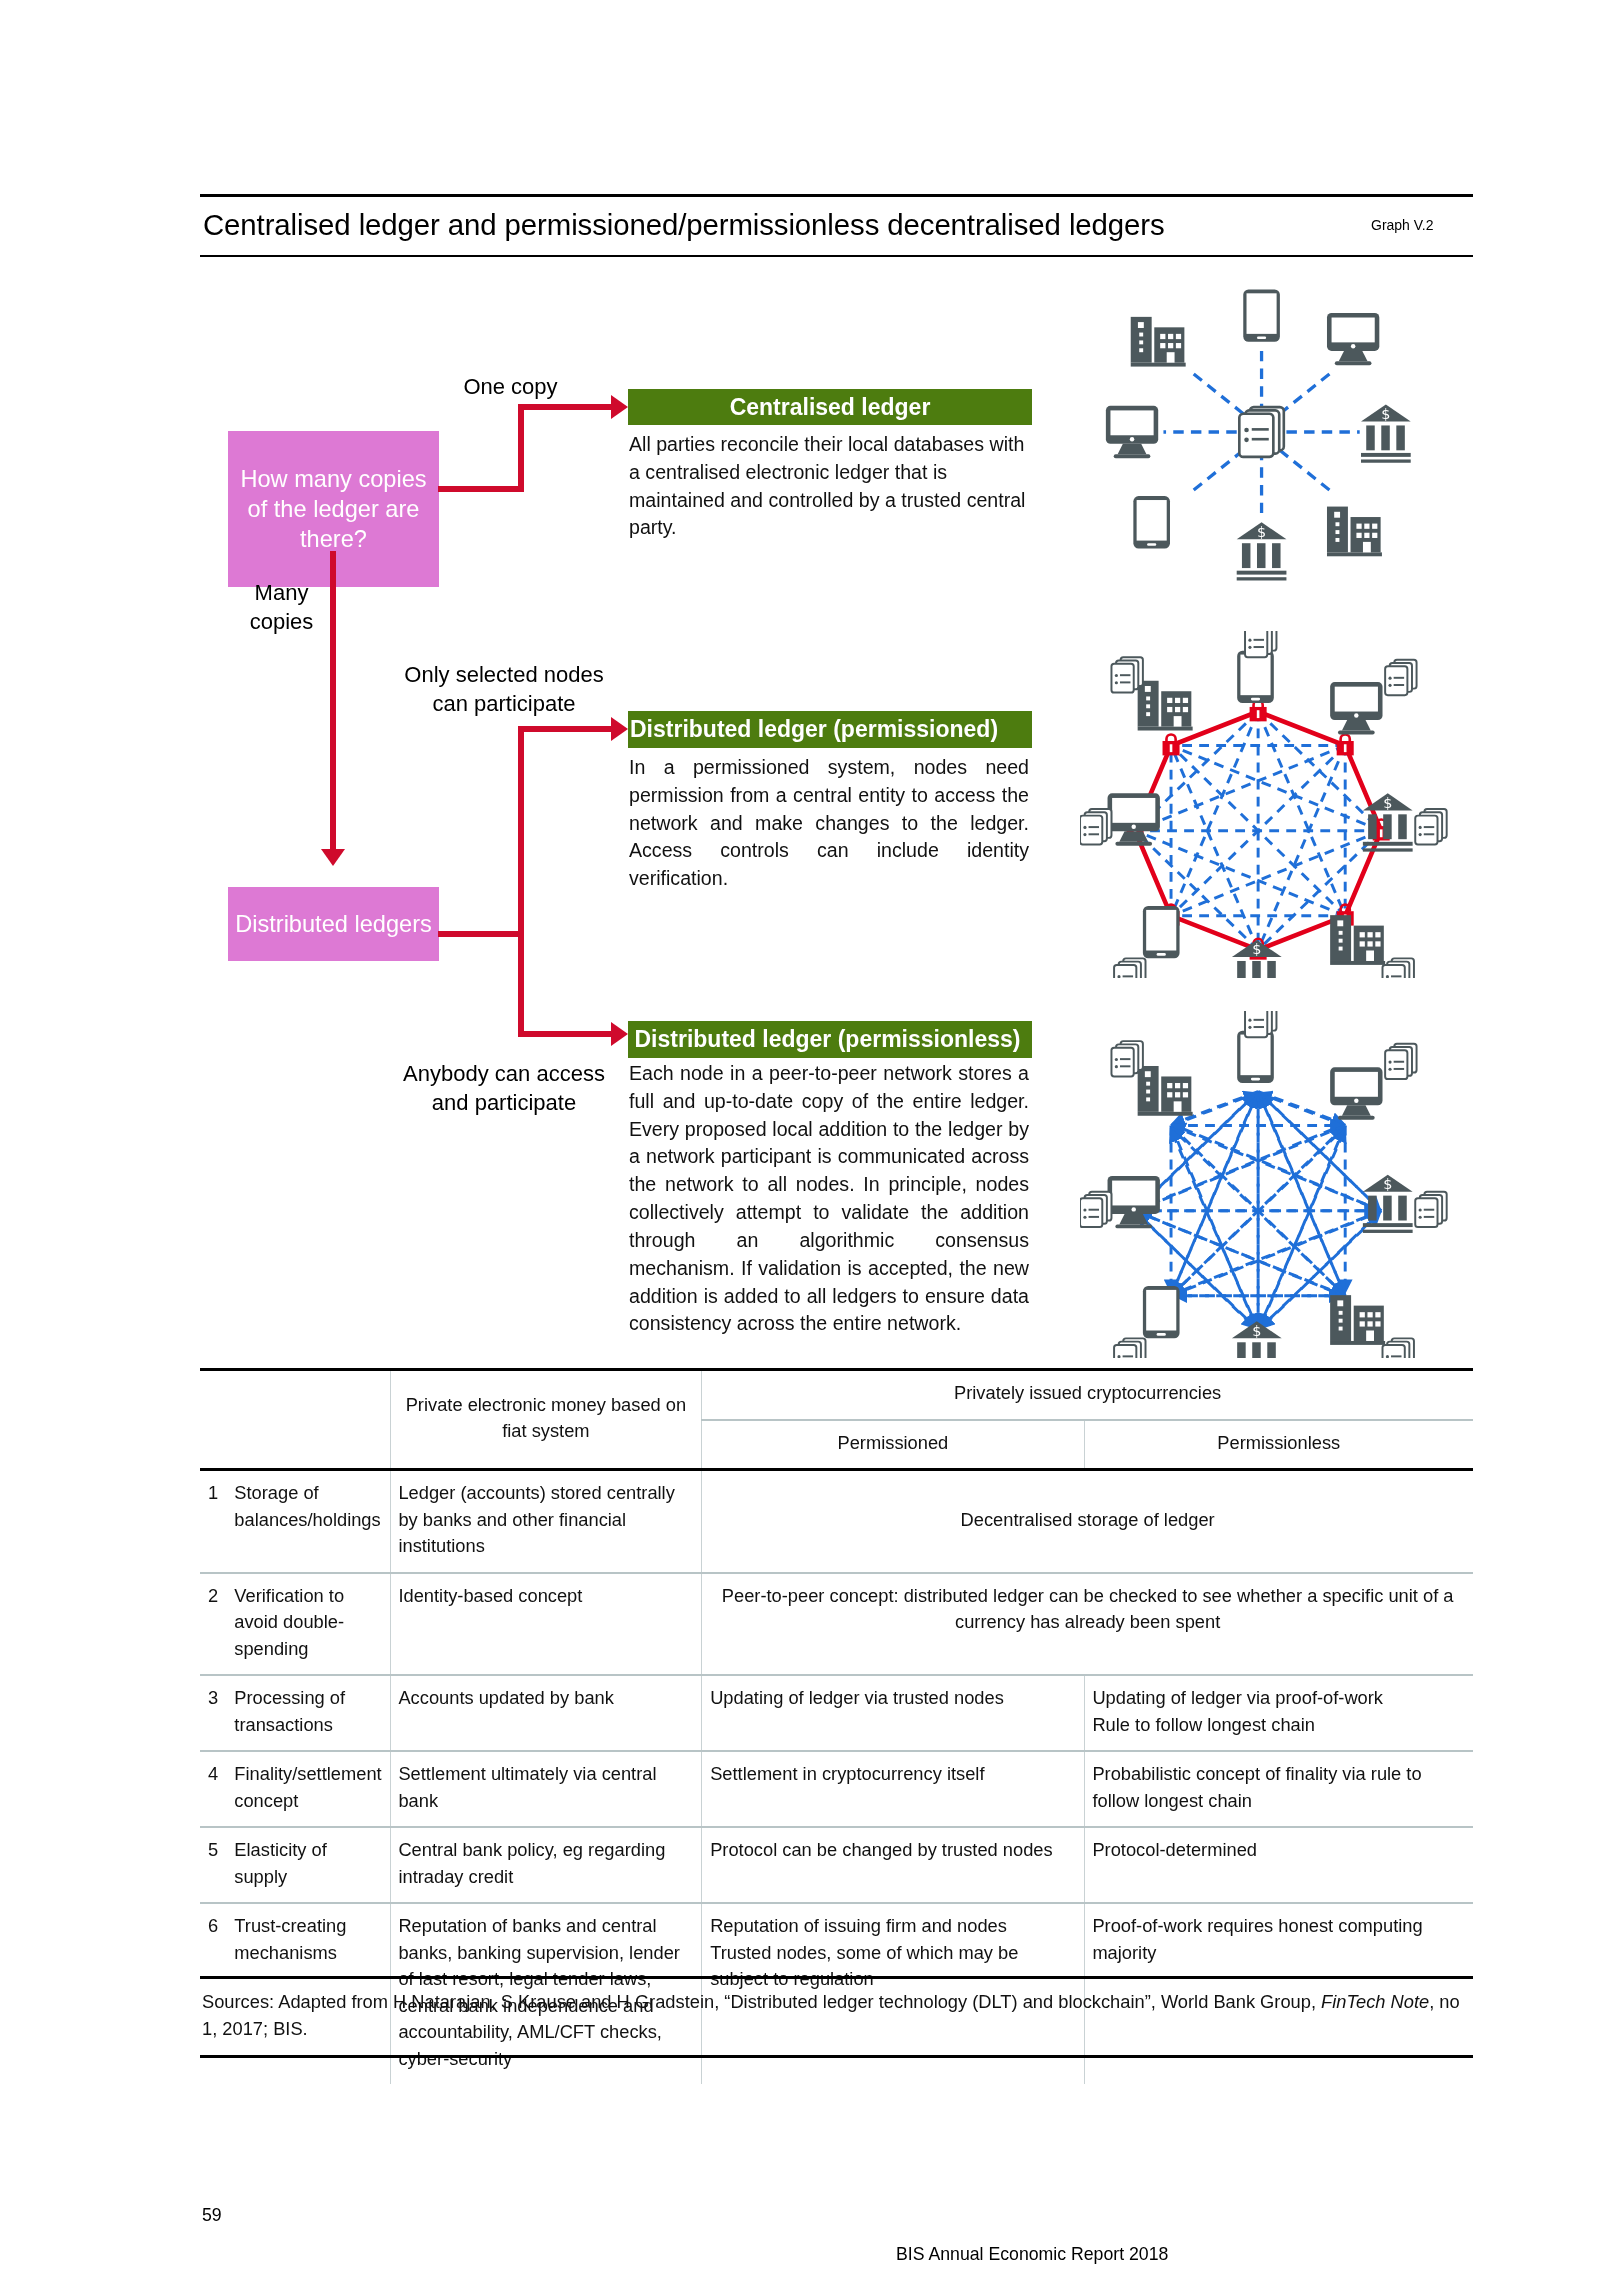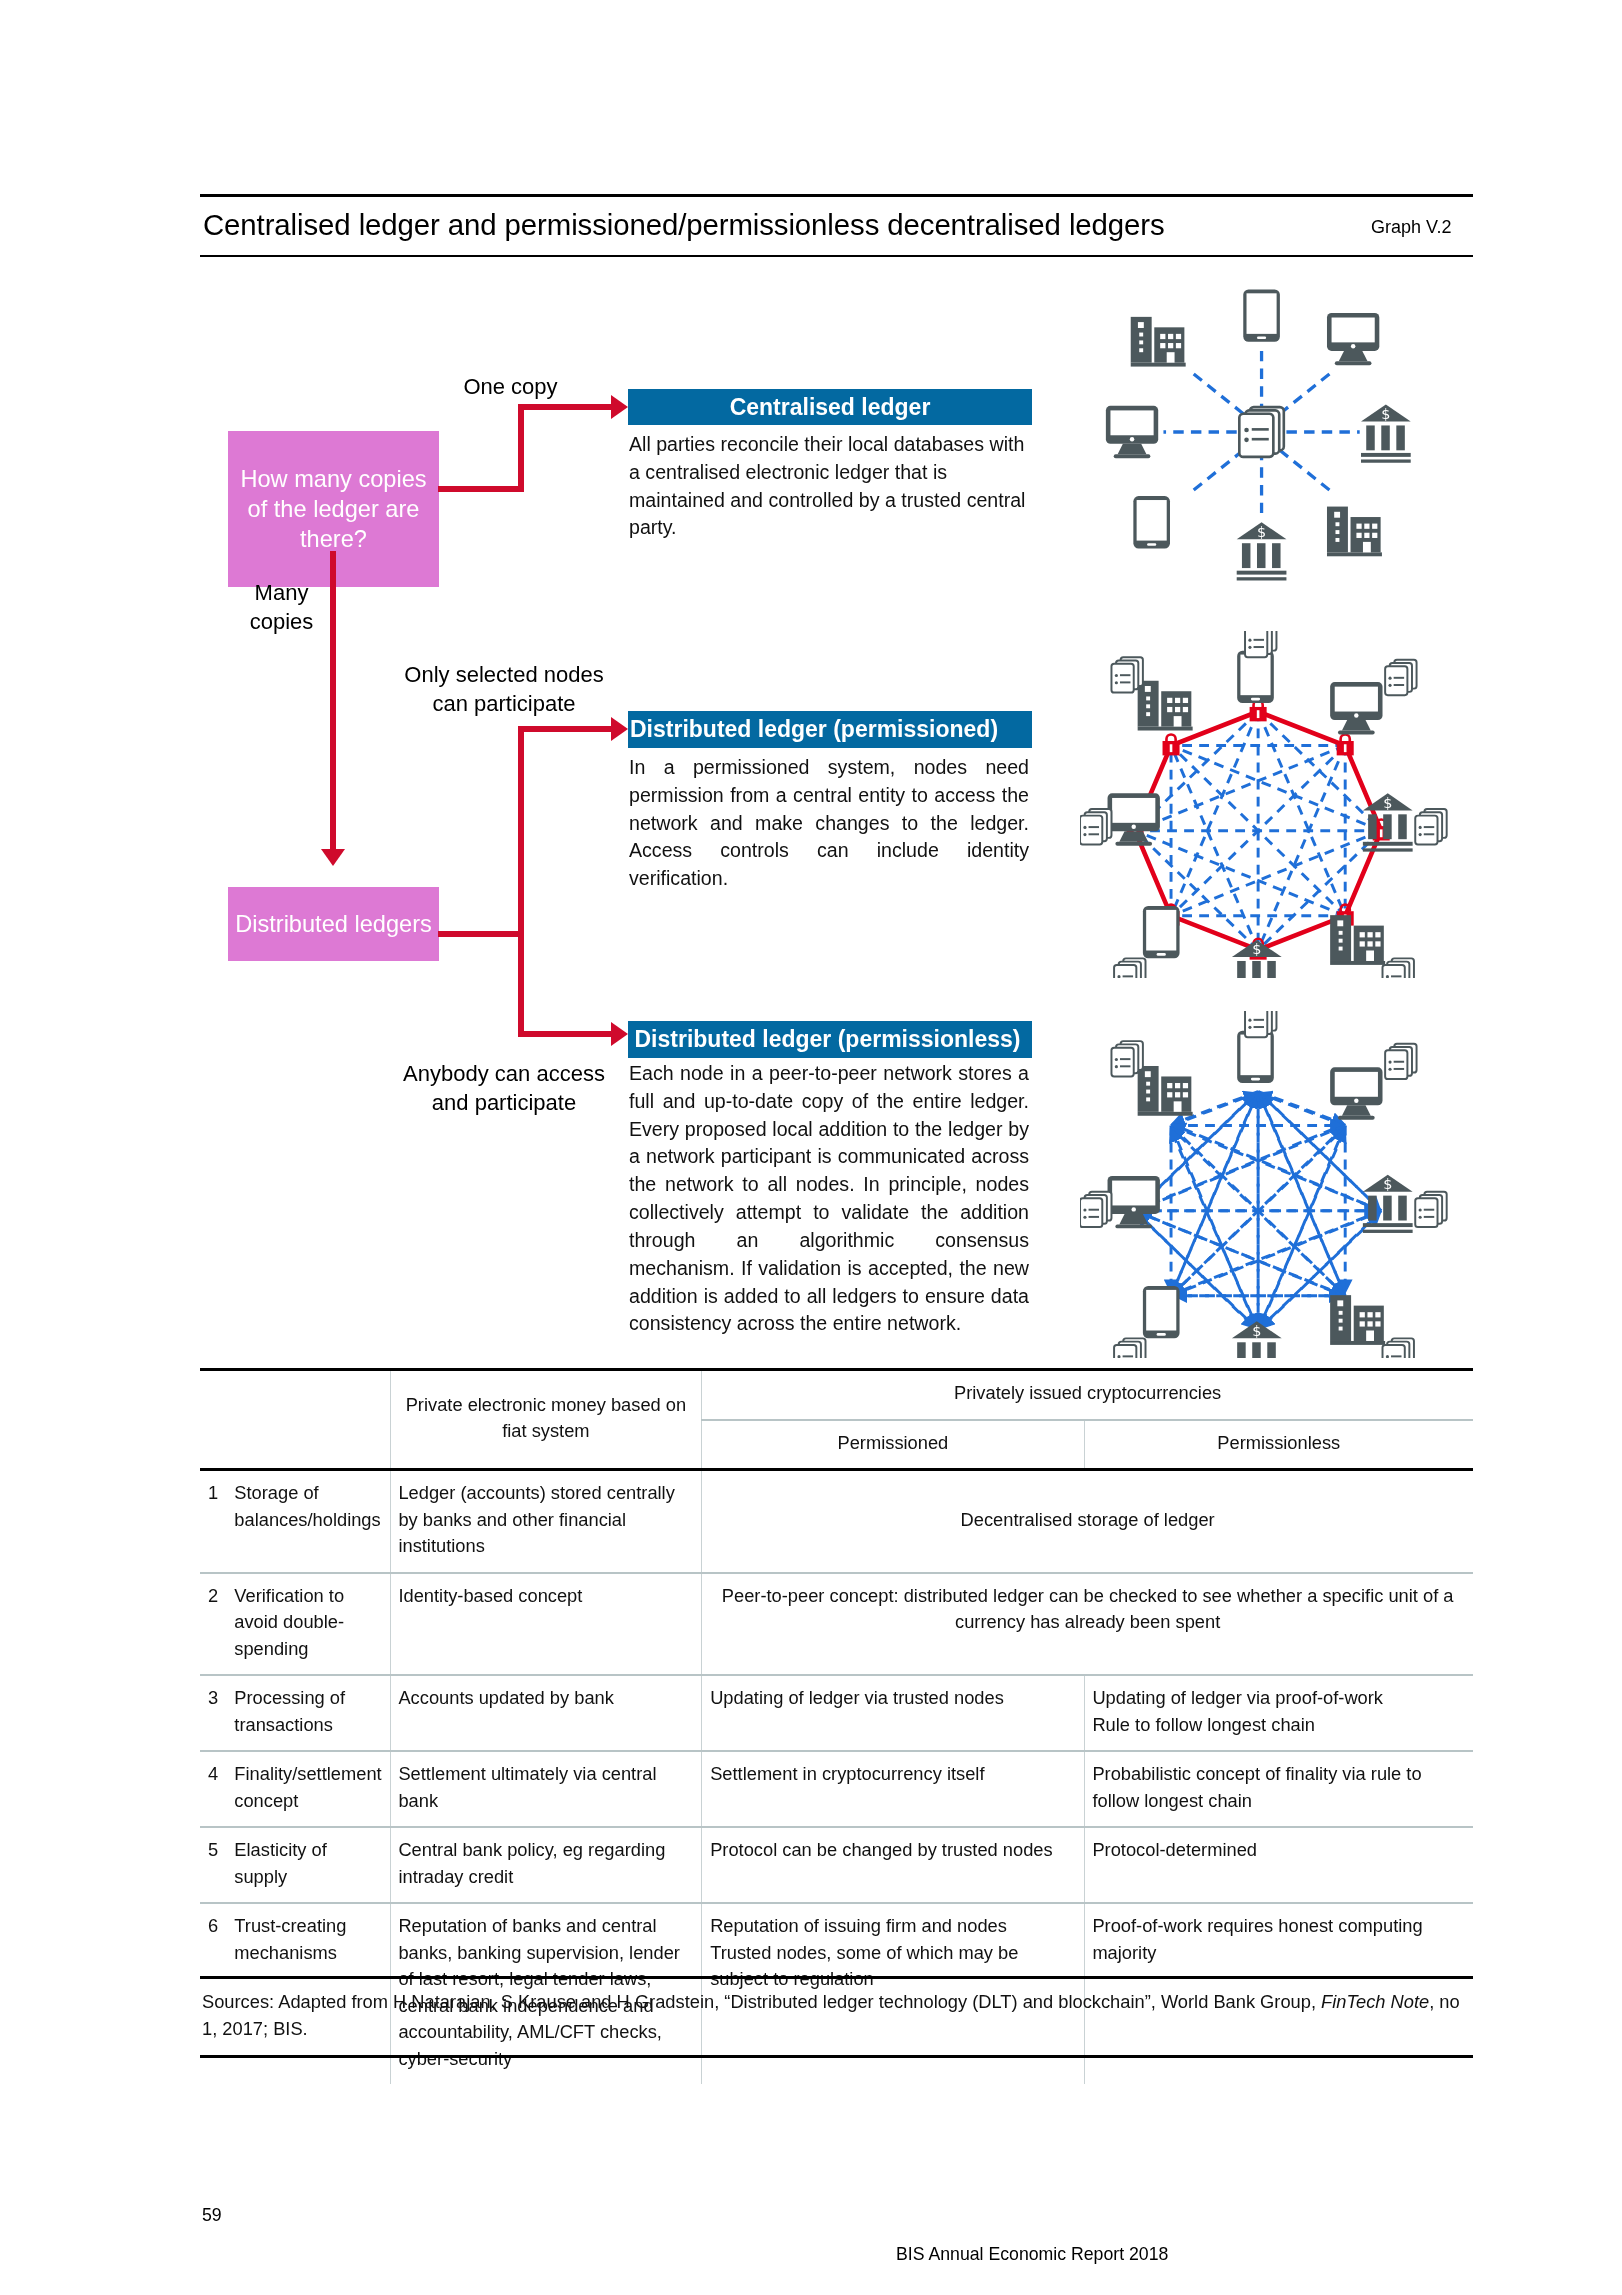--- a/index.html
+++ b/index.html
@@ -7,30 +7,30 @@
        font-family:"Liberation Sans",sans-serif;color:#000;}
   .page{position:absolute;inset:0;}
 
   
   .rule-thick{position:absolute;background:#000;height:3.3px;}
   .rule-thin{position:absolute;background:#000;height:2px;}
   #hdr-rule-top{left:200px;top:194px;width:1273px;}
   #hdr-rule-bot{left:200px;top:255px;width:1273px;}
   #graph-title{position:absolute;left:203px;top:208px;font-size:29.4px;font-weight:400;
                letter-spacing:-0.1px;white-space:nowrap;}
-  #graph-num{position:absolute;left:1371px;top:217px;font-size:18px;font-weight:400;}
+  #graph-num{position:absolute;left:1371px;top:217px;font-size:14px;font-weight:400;}
 
   
   .pink-box{position:absolute;background:#dd79d4;color:#fff;display:flex;
             align-items:center;justify-content:center;text-align:center;
             font-size:23.6px;line-height:1.28;box-sizing:border-box;padding:3.9px 6.5px;}
   #box-howmany{left:228px;top:431px;width:211px;height:156px;}
   #box-dlt{left:228px;top:887px;width:211px;height:74px;}
 
-  .pink-bar{position:absolute;background:#0369a1;color:#fff;font-weight:bold;
+  .pink-bar{position:absolute;background:#4d7c0f;color:#fff;font-weight:bold;
             display:flex;align-items:center;box-sizing:border-box;}
   #bar-central{left:628px;top:389px;width:404px;height:36px;justify-content:center;font-size:23px;}
   #bar-perm{left:628px;top:711px;width:404px;height:37px;padding-left:2px;font-size:23px;}
   #bar-permless{left:628px;top:1021px;width:404px;height:37px;padding-left:6.5px;font-size:23px;}
 
   .body-txt{position:absolute;font-size:19.6px;line-height:1.42;color:#111;}
   #txt-central{left:629px;top:431px;width:400px;}
   #txt-perm{left:629px;top:754px;width:400px;text-align:justify;}
   #txt-permless{left:629px;top:1060px;width:400px;text-align:justify;}
 

